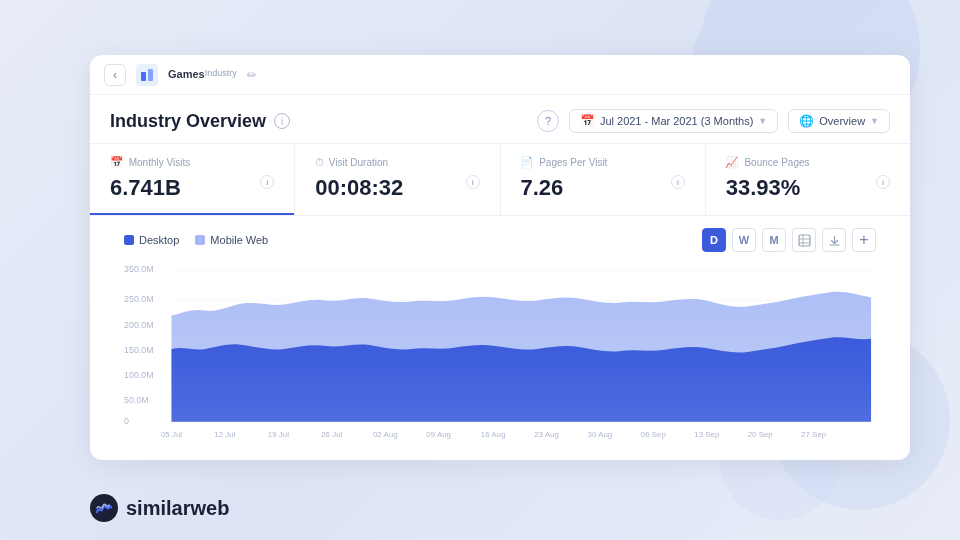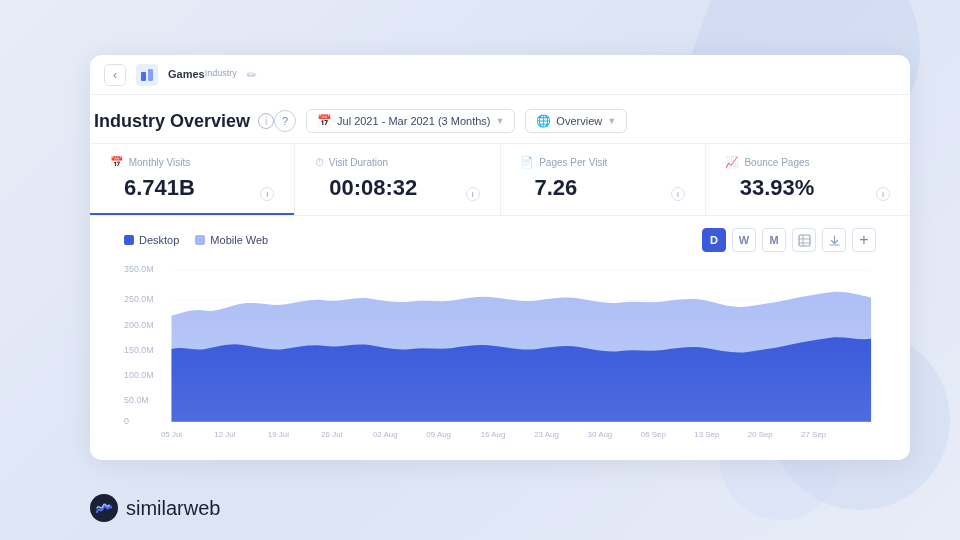--- a/index.html
+++ b/index.html
@@ -90,24 +90,24 @@
       color: #94a3b8;
     }
     .edit-icon {
       color: #b0b8d0;
       font-size: 12px;
       cursor: pointer;
     }
 
     
     .header {
-      padding: 14px 4px 10px;
+      padding: 14px 20px 10px;
       display: flex;
       align-items: center;
-      justify-content: flex-start;
+      justify-content: space-between;
       border-bottom: 1px solid #eef0f5;
     }
     .header-left {
       display: flex; align-items: center; gap: 8px;
     }
     .page-title {
       font-size: 18px;
       font-weight: 700;
       color: #1a2035;
     }
@@ -173,21 +173,21 @@
       display: flex; align-items: center; gap: 5px;
     }
     .metric-label-icon {
       font-size: 11px;
       color: #b0b8d0;
     }
     .metric-value {
       font-size: 22px;
       font-weight: 700;
       color: #1a2035;
-      display: flex; align-items: flex-end; gap: 8px; margin-left: 14px;
+      display: flex; align-items: flex-start; gap: 8px;
     }
     .metric-info {
       width: 14px; height: 14px;
       border-radius: 50%;
       border: 1px solid #dde1ec;
       display: flex; align-items: center; justify-content: center;
       font-size: 8px;
       color: #b0b8d0;
       cursor: pointer;
       margin-left: auto;
@@ -265,21 +265,21 @@
       left: 90px;
       display: flex;
       align-items: center;
       gap: 8px;
     }
     .brand-logo {
       width: 28px; height: 28px;
     }
     .brand-name {
       font-size: 20px;
-      font-weight: 400;
+      font-weight: 700;
       color: #1a2035;
     }
   </style>
 </head>
 <body>
 
 <div class="bg-shape bg-shape-1"></div>
 <div class="bg-shape bg-shape-2"></div>
 <div class="bg-shape bg-shape-3"></div>
 

